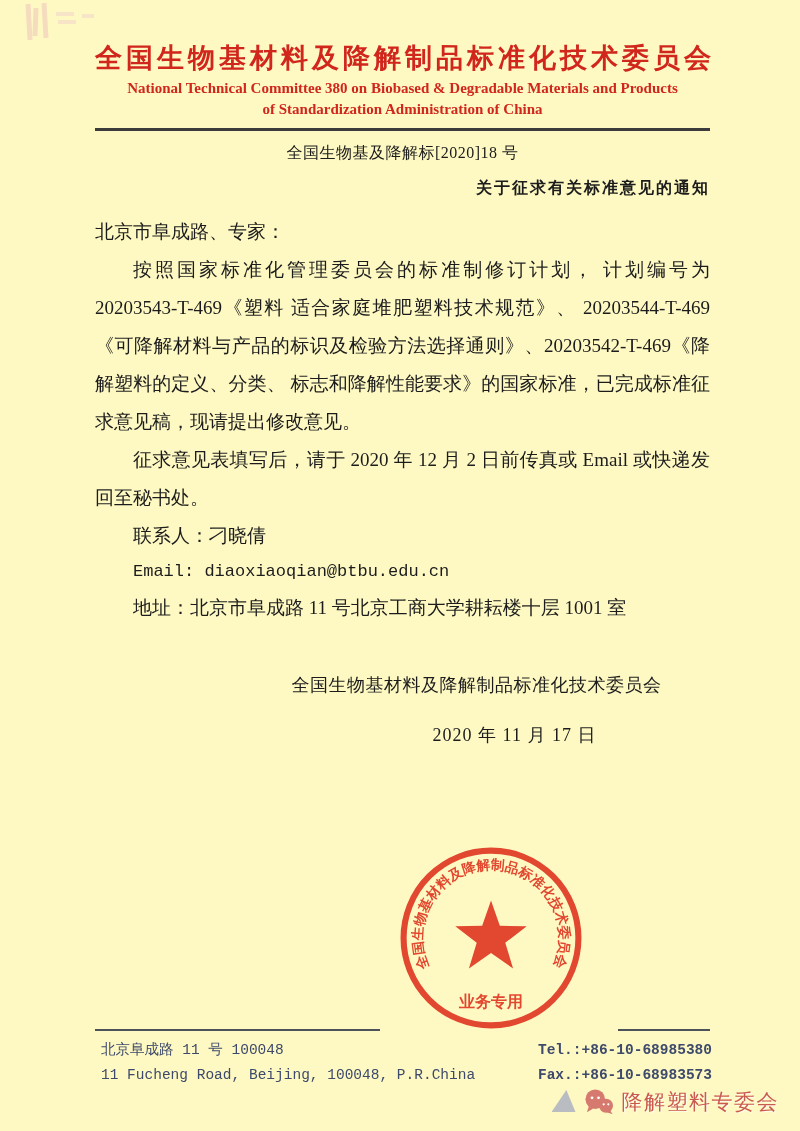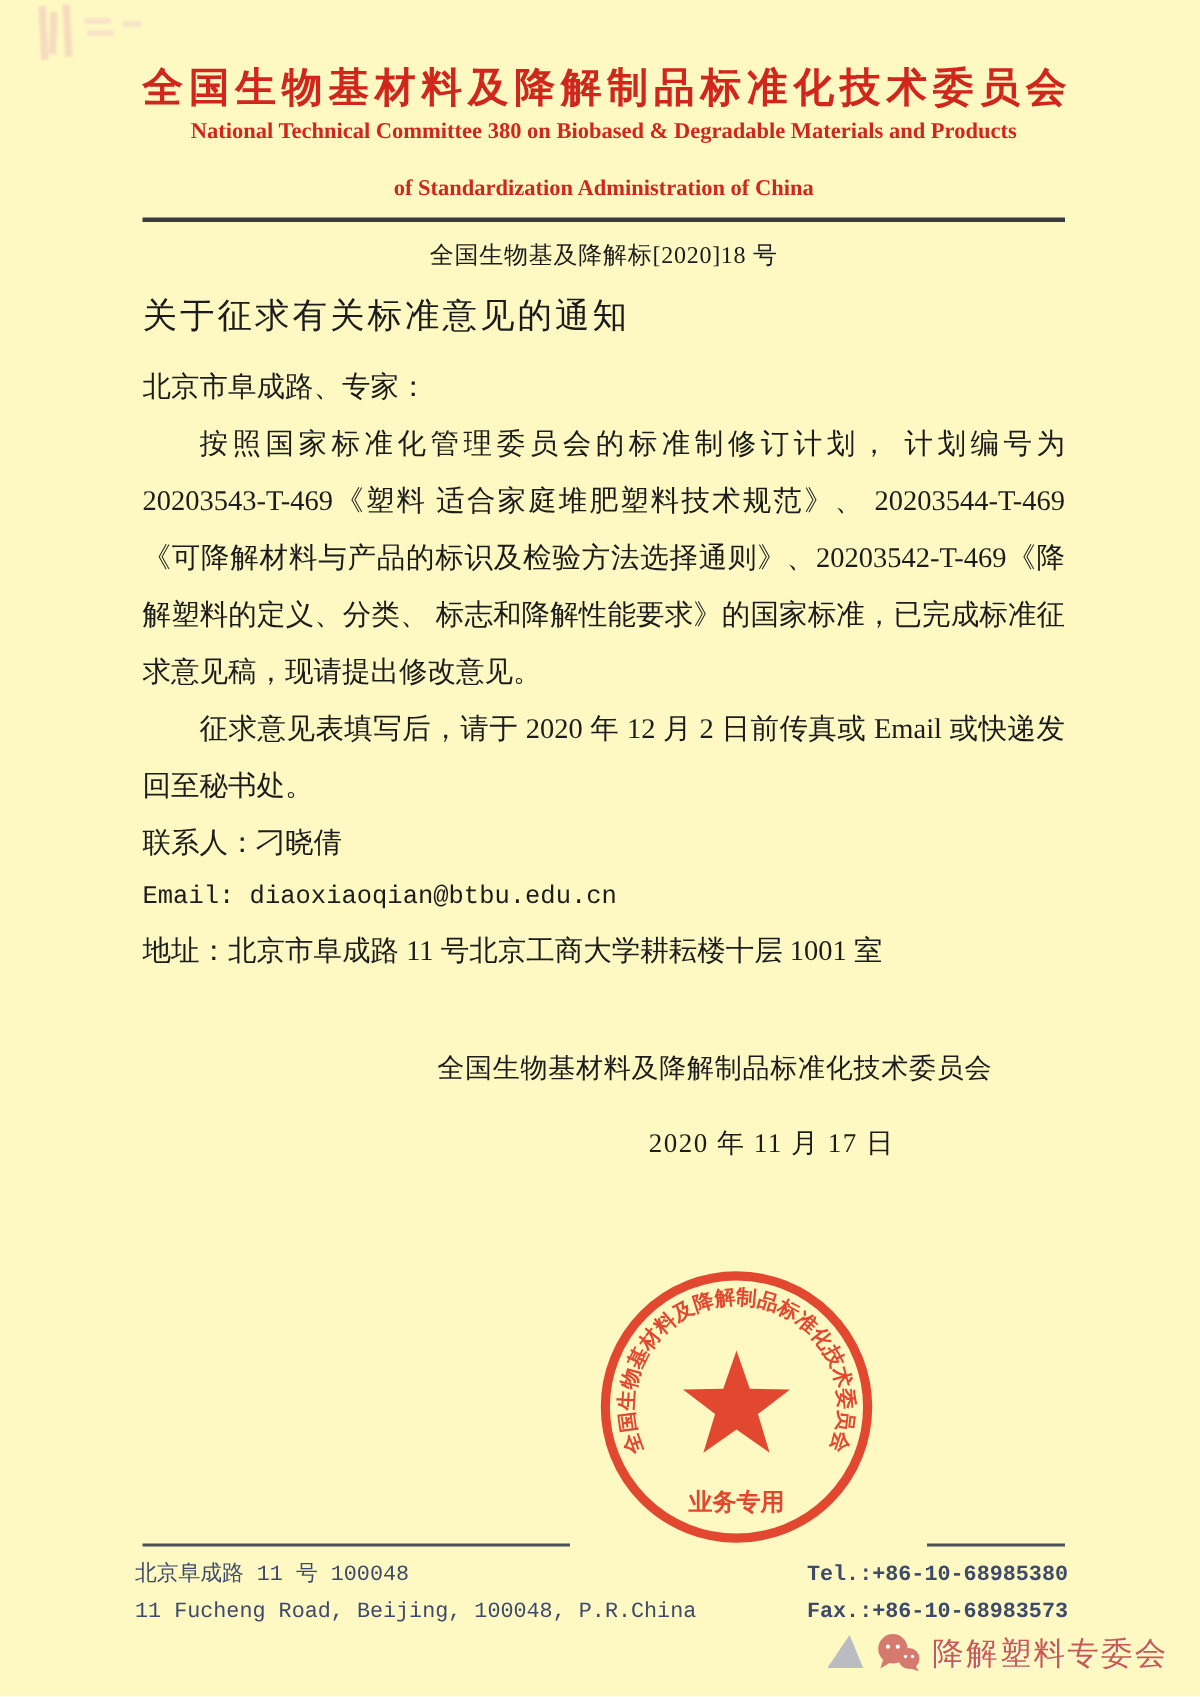--- a/index.html
+++ b/index.html
@@ -31,29 +31,29 @@
     margin-top:8px;height:0;
     border:none;border-top:3px solid #3c3c3c;
   }
   .doc-number{
     margin-top:12px;
     font-size:16px;text-align:center;
     letter-spacing:.5px;
   }
   .notice-title{
     margin:14px 0 0 0;
-    font-size:23px;font-weight:normal;
-    letter-spacing:2px;text-align:left;
+    font-size:16px;font-weight:bold;
+    letter-spacing:2px;text-align:right;
   }
 
   
   .body-text{font-size:19px;line-height:2.0;}
   .salutation{margin-top:14px;}
   .para{margin:0;text-indent:2em;text-align:justify;}
-  .contact-line{}
+  .contact-line{margin-left:38px;}
   .mono,.contact-line.mono{font-family:"Liberation Mono","DejaVu Sans Mono",monospace;font-size:17px;}
 
   .attachments{margin-top:16px;font-size:15px;line-height:2.15;}
   .attachment{margin:0;text-indent:3em;text-align:justify;}
 
   
   .signature{margin-top:46px;text-align:center;font-size:18px;}
   .sig-org{position:relative;left:74px;letter-spacing:.5px;}
   .sig-date{position:relative;left:112px;margin-top:26px;letter-spacing:1px;}
 
@@ -69,21 +69,21 @@
   .faint-mark{position:absolute;left:16px;top:0;width:100px;height:48px;opacity:.5;filter:blur(.6px);}
 
   
   .rule-left{position:absolute;left:95px;top:1029px;width:285px;border-top:2px solid #4d525a;}
   .rule-right{position:absolute;left:618px;top:1029px;width:92px;border-top:2px solid #4d525a;}
   .footer-left,.footer-right{
     position:absolute;top:1038px;
     font-family:"Liberation Mono","DejaVu Sans Mono",monospace;
     font-size:14.5px;line-height:1.7;color:var(--footerc);
   }
-  .footer-left{left:90px;}
+  .footer-left{left:101px;}
   .footer-right{right:88px;text-align:center;font-weight:bold;}
 
   
   .badge{position:absolute;top:1088px;right:21px;display:flex;align-items:center;gap:7px;}
   .tri{
     width:24px;height:22px;margin-bottom:2px;
     background:#b9bcc0;
     clip-path:polygon(0 100%,100% 100%,62% 0);
   }
   .wechat-icon{width:32px;height:28px;}
@@ -102,21 +102,21 @@
   <svg class="faint-mark" viewBox="0 0 100 48">
     <path d="M12 4 L14 40 M20 8 L19 36 M28 3 L30 38" stroke="#eec1ba" stroke-width="5" fill="none"></path>
     <path d="M40 14 H58 M42 22 H60 M66 16 H78" stroke="#f3d2cc" stroke-width="4" fill="none"></path>
   </svg>
 
   <div class="content">
 
     <div>
       <h1 class="org-title">全国生物基材料及降解制品标准化技术委员会</h1>
       <p class="org-sub">National Technical Committee 380 on Biobased &amp; Degradable Materials and Products</p>
-      <p class="org-sub" style="margin-top:17px">of Standardization Administration of China</p>
+      <p class="org-sub" style="margin-top:0">of Standardization Administration of China</p>
       <hr class="header-rule">
     </div>
 
     <div class="doc-number">全国生物基及降解标[2020]18 号</div>
 
     <h2 class="notice-title">关于征求有关标准意见的通知</h2>
 
     <div class="body-text">
       <div class="salutation">北京市阜成路、专家：</div>
       <p class="para">按照国家标准化管理委员会的标准制修订计划， 计划编号为 20203543-T-469《塑料 适合家庭堆肥塑料技术规范》、 20203544-T-469 《可降解材料与产品的标识及检验方法选择通则》、20203542-T-469《降解塑料的定义、分类、 标志和降解性能要求》的国家标准，已完成标准征求意见稿，现请提出修改意见。</p>

